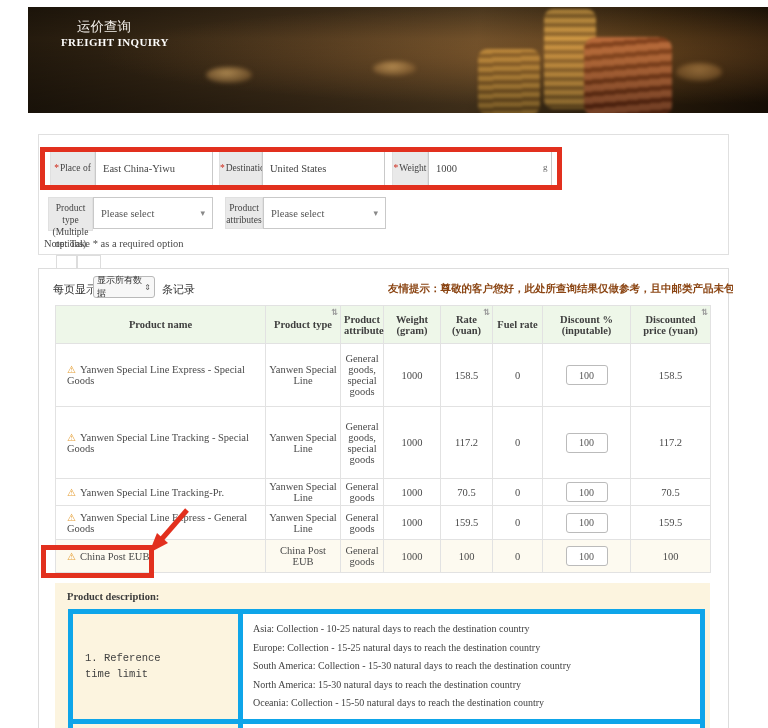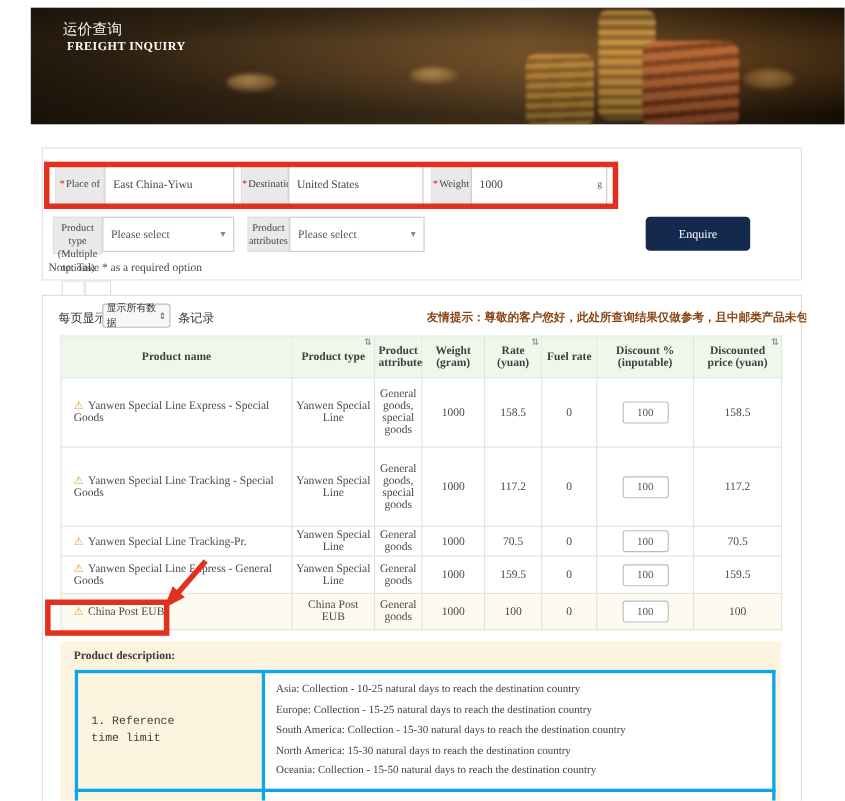--- a/index.html
+++ b/index.html
@@ -22,21 +22,21 @@
     background:radial-gradient(ellipse at 45% 40%, #c9a060, #6e4e28 80%); }
   .coin-stack { position:absolute; filter:blur(1.5px); border-radius:9px; }
   .stack-gold-back { left:450px; top:42px; width:62px; height:66px;
     background:repeating-linear-gradient(178deg,#c2913e 0 5px,#7d5a24 5px 9px); }
   .stack-gold-tall { left:516px; top:2px; width:52px; height:100px;
     background:repeating-linear-gradient(180deg,#cf9c45 0 5px,#86622a 5px 9px); }
   .stack-copper { left:556px; top:30px; width:88px; height:80px; border-radius:12px;
     background:repeating-linear-gradient(175deg,#b4643a 0 7px,#6f3014 7px 12px); }
   .coin-right { left:648px; top:56px; width:46px; height:18px;
     background:radial-gradient(ellipse at 50% 40%, #9a7440, #5c3f1c 85%); }
-  .banner-title-zh { position:absolute; left:29px; top:11px; font-size:13.5px; color:#f4f1ec; z-index:2; }
+  .banner-title-zh { position:absolute; left:49px; top:11px; font-size:13.5px; color:#f4f1ec; z-index:2; }
   .banner-title-en { position:absolute; left:33px; top:29px; font-size:11px; font-weight:bold;
     letter-spacing:.4px; color:#fdfcfb; z-index:2; }
   
   .form-panel { position:absolute; left:38px; top:134px; width:691px; height:121px;
     border:1px solid #e0e0e0; background:#fff; }
   .lblbox { position:absolute; background:#e9e9e9; border:1px solid #e0e0e0; color:#444;
     font-size:9.5px; line-height:12px; text-align:center; padding-top:10px; overflow:visible; }
   .lblbox.tall { padding-top:4px; }
   .req { color:#cf2a1b; margin-right:1px; }
   .tinput { position:absolute; border:1px solid #c9c9c9; background:#fff; font-size:10.5px;
@@ -74,21 +74,21 @@
   .rtable tbody tr:nth-child(1){ height:63px; } .rtable tbody tr:nth-child(2){ height:72px; }
   .rtable tbody tr:nth-child(3){ height:17px; } .rtable tbody tr:nth-child(4){ height:34px; }
   .rtable tbody tr:nth-child(5){ height:33px; background:#fdfaf0; }
   .disc-input { width:42px; height:20px; border:1px solid #bbb; border-radius:3px;
     text-align:center; font-size:10px; font-family:inherit; color:#555; background:#fff; }
   
   .desc-block { position:absolute; left:55px; top:583px; width:655px; height:160px;
     background:#fcf4df; padding:8px 12px; }
   .desc-title { font-size:10.5px; font-weight:bold; color:#3c3c3c; margin-bottom:7px; }
   .desc-table { border-collapse:collapse; width:637px; margin-left:1px; font-size:10px; color:#3f3f3f; }
-  .desc-table td { border:3px solid #0ea5e9; vertical-align:middle; }
+  .desc-table td { border:5px solid #0ea5e9; vertical-align:middle; }
   .desc-label { width:170px; padding:8px 12px; background:transparent; font-size:10.5px; line-height:16px;font-family:Liberation Mono, monospace; }
   .desc-label > div { max-width:95px; }
   .desc-content { background:#fff; padding:6px 10px; line-height:14.5px; }
   .desc-content div { padding:2px 0; }
   
   .anno-box { position:absolute; border:5px solid #e2301e; z-index:9; pointer-events:none; }
   #anno-form-box { left:40px; top:147px; width:522px; height:43px; }
   #anno-eub-box { left:41px; top:545px; width:113px; height:33px; }
   #anno-arrow { position:absolute; left:140px; top:500px; z-index:10; pointer-events:none; }
 </style>
@@ -125,21 +125,20 @@
     <span>Please select</span>
       <span class="arrow">▾</span>
   </div>
 
   <div class="lblbox tall" style="left:225px;top:197px;width:38px;height:32px;"><span>Product attributes</span></div>
   <div class="selbox" style="left:263px;top:197px;width:123px;height:32px;">
     <span>Please select</span>
       <span class="arrow">▾</span>
   </div>
 
-  <button class="enquire-btn">Enquire</button>
   <div class="note-text">Note: Take * as a required option</div>
 
   <div class="tab-stub" style="left:56px;top:255px;width:21px;height:24px;"></div>
   <div class="tab-stub" style="left:77px;top:255px;width:24px;height:24px;"></div>
 
   <div class="results-panel"></div>
 
   <div class="perpage-label">每页显示</div>
   <div class="perpage-select">
     <span>显示所有数据</span>

